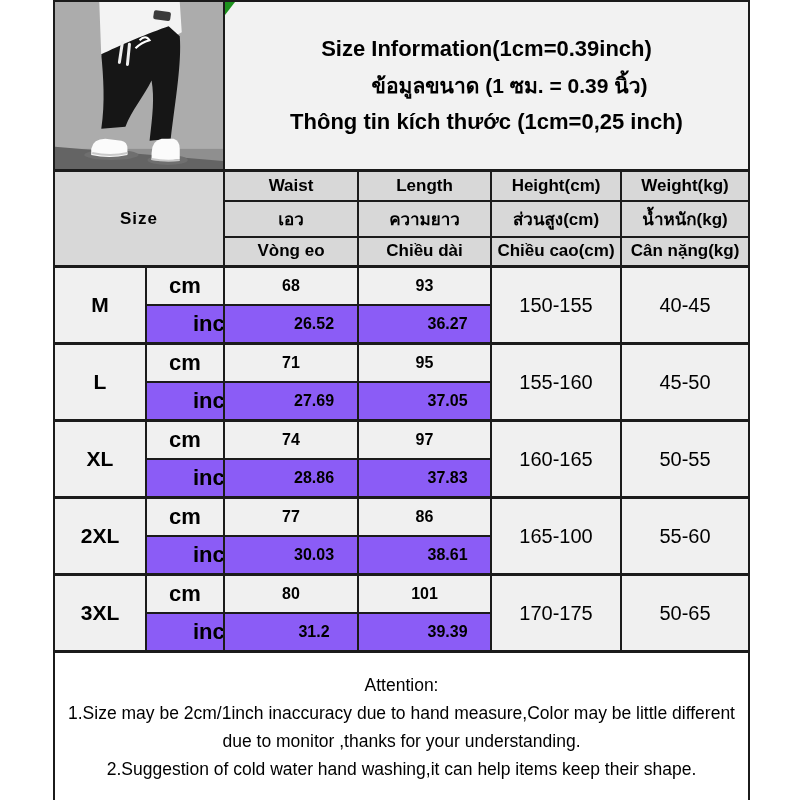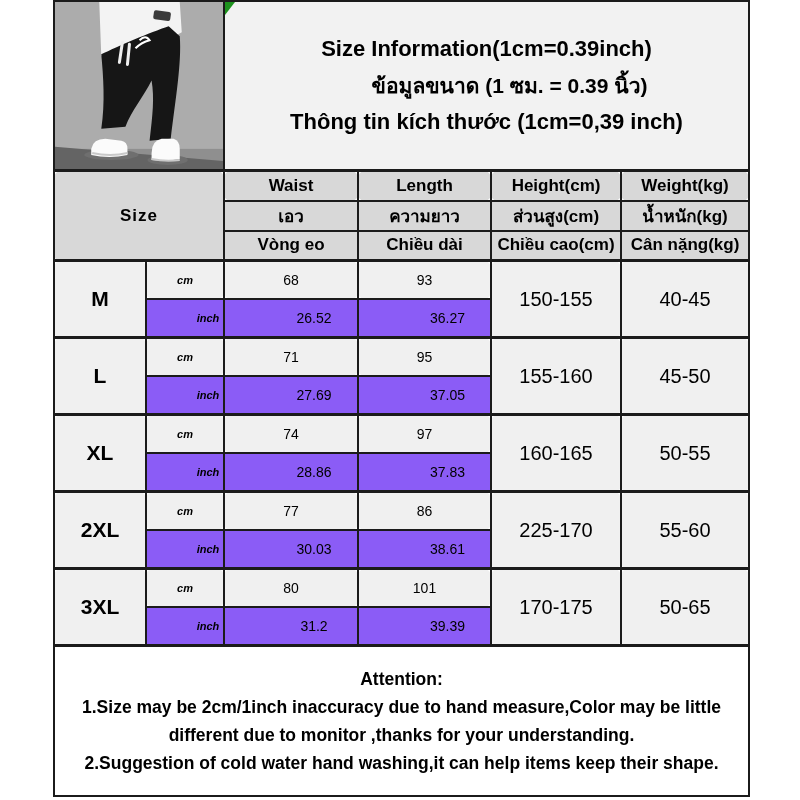--- a/index.html
+++ b/index.html
@@ -9,49 +9,49 @@
   }
   table.sizechart {
     position:absolute; left:53px; top:0;
     width:695px; border-collapse:collapse; table-layout:fixed;
   }
   table.sizechart td {
     border:2px solid #1b1b1b; padding:0;
     text-align:center; vertical-align:middle;
     overflow:hidden; color:#000;
   }
-  tr.thick td { border-top-width:3px;border-radius:7px; }
+  tr.thick td { border-top-width:3px; }
 
   
   td.c-photo { padding:0; background:#acacac; }
   td.c-photo svg { display:block; width:100%; height:100%; }
   td.c-title { background:#f2f2f2; position:relative;margin-top:32px; }
   .title-line1, .title-line3 { font-size:22px; font-weight:bold; margin:7px 0; }
   .title-line2 { font-size:21px; font-weight:bold; margin:7px 0;padding-left:46px; }
   .corner-tri {
     position:absolute; top:0; left:0; width:0; height:0;
     border-top:13px solid #1d921d; border-right:10px solid transparent;
   }
 
   
   tr.hdr td { background:#d8d8d8; font-weight:bold; font-size:17px; }
   td.c-sizehdr { background:#d8d8d8; font-size:33px; font-weight:bold; letter-spacing:1px;margin-left:36px; }
 
   
   tr.r-cm td { background:#f0f0f0; }
   tr.r-inch td { background:#8b5cf6;padding-left:46px; }
   td.c-size { background:#dadada; font-weight:bold; font-size:21px; }
-  td.c-unit { font-weight:bold; font-size:11px;font-style:italic; }
-  td.c-val { font-size:14px; font-weight:normal; }
+  td.c-unit { font-weight:bold; font-size:22px; }
+  td.c-val { font-size:16px; font-weight:bold; }
   td.c-range { background:#f0f0f0; font-size:20px; font-weight:normal; }
 
   
   td.c-attn {
     background:#ffffff; text-align:left; vertical-align:top;
-    padding:3px 5px; font-size:17.5px; line-height:28px; font-weight:bold;
+    padding:3px 5px; font-size:17.5px; line-height:28px; font-weight:normal;
   }
 </style>
 </head>
 <body>
 
 <div class="canvas">
   <table class="sizechart">
     <colgroup>
       <col style="width:92px">
         <col style="width:78px">
@@ -78,32 +78,32 @@
           <ellipse cx="112" cy="157" rx="20" ry="5" fill="#6f6f6f"></ellipse>
           <path d="M36,146 q2,-10 14,-10 l16,2 q6,1 6,8 l0,6 q-18,4 -36,0 z" fill="#fbfbfb"></path>
           <path d="M96,150 q0,-12 10,-14 l12,0 q6,2 6,10 l0,10 q-14,3 -28,1 z" fill="#fbfbfb"></path>
           <path d="M37,150 q18,4 35,0 M96,156 q14,3 28,1" stroke="#c9c9c9" stroke-width="2" fill="none"></path>
         </svg>
       </td>
       <td class="c-title" colspan="4">
         <span class="corner-tri"></span>
         <div class="title-line1">Size Information(1cm=0.39inch)</div>
         <div class="title-line2">ข้อมูลขนาด (1 ซม. = 0.39 นิ้ว)</div>
-        <div class="title-line3">Thông tin kích thước (1cm=0,39 inch)</div>
+        <div class="title-line3">Thông tin kích thước (1cm=0,25 inch)</div>
       </td>
     </tr>
 
     <tr class="hdr thick" style="height:30px">
       <td class="c-sizehdr" colspan="2" rowspan="3">Size</td>
       <td>Waist</td>
       <td>Length</td>
       <td>Height(cm)</td>
       <td>Weight(kg)</td>
     </tr>
-    <tr class="hdr" style="height:30px">
+    <tr class="hdr" style="height:36px">
       <td>เอว</td>
       <td>ความยาว</td>
       <td>ส่วนสูง(cm)</td>
       <td>น้ำหนัก(kg)</td>
     </tr>
     <tr class="hdr" style="height:30px">
       <td>Vòng eo</td>
       <td>Chiều dài</td>
       <td>Chiều cao(cm)</td>
       <td>Cân nặng(kg)</td>
@@ -149,21 +149,21 @@
       <td class="c-unit">inch</td>
       <td class="c-val">28.86</td>
       <td class="c-val">37.83</td>
     </tr>
 
     <tr class="r-cm thick" style="height:38px">
       <td class="c-size" rowspan="2">2XL</td>
       <td class="c-unit">cm</td>
       <td class="c-val">77</td>
       <td class="c-val">86</td>
-      <td class="c-range" rowspan="2">225-170</td>
+      <td class="c-range" rowspan="2">165-100</td>
       <td class="c-range" rowspan="2">55-60</td>
     </tr>
     <tr class="r-inch" style="height:39px">
       <td class="c-unit">inch</td>
       <td class="c-val">30.03</td>
       <td class="c-val">38.61</td>
     </tr>
 
     <tr class="r-cm thick" style="height:38px">
       <td class="c-size" rowspan="2">3XL</td>

